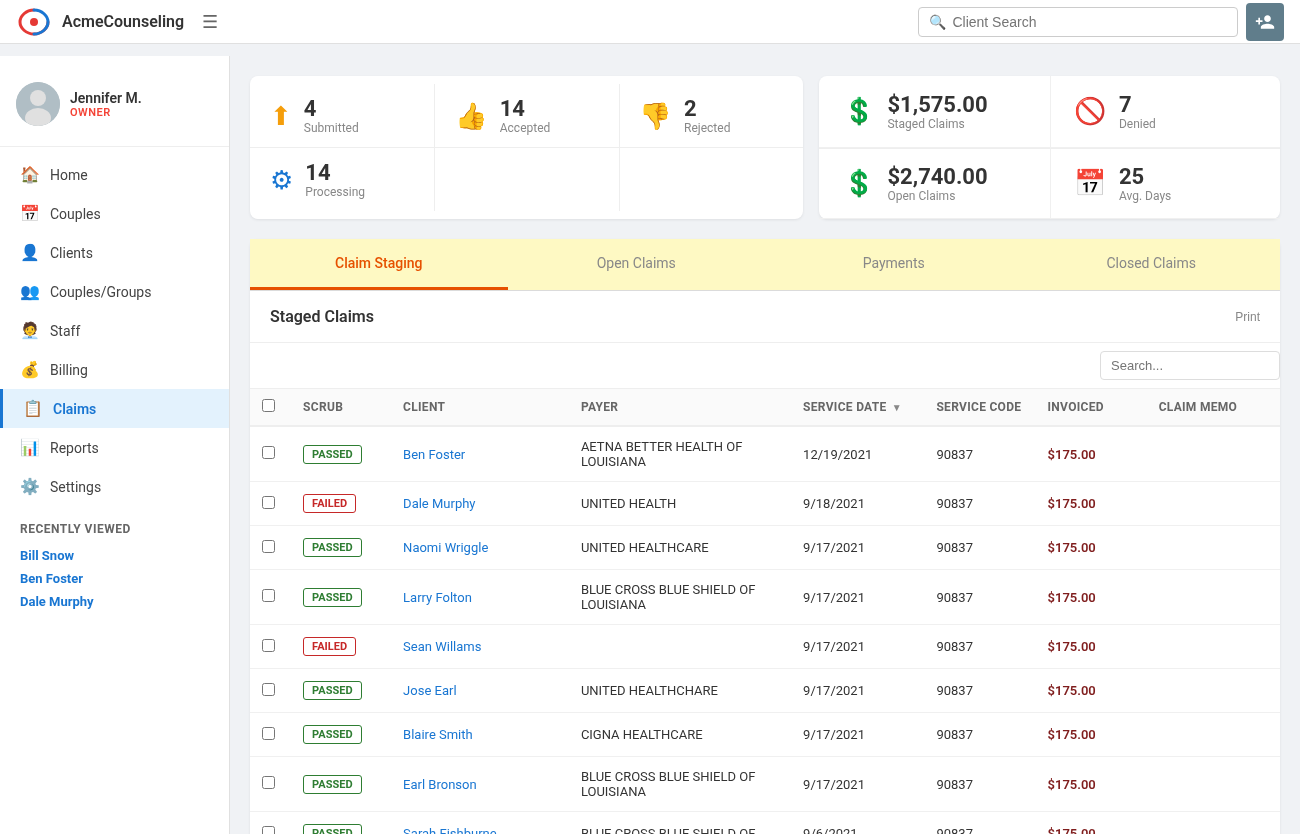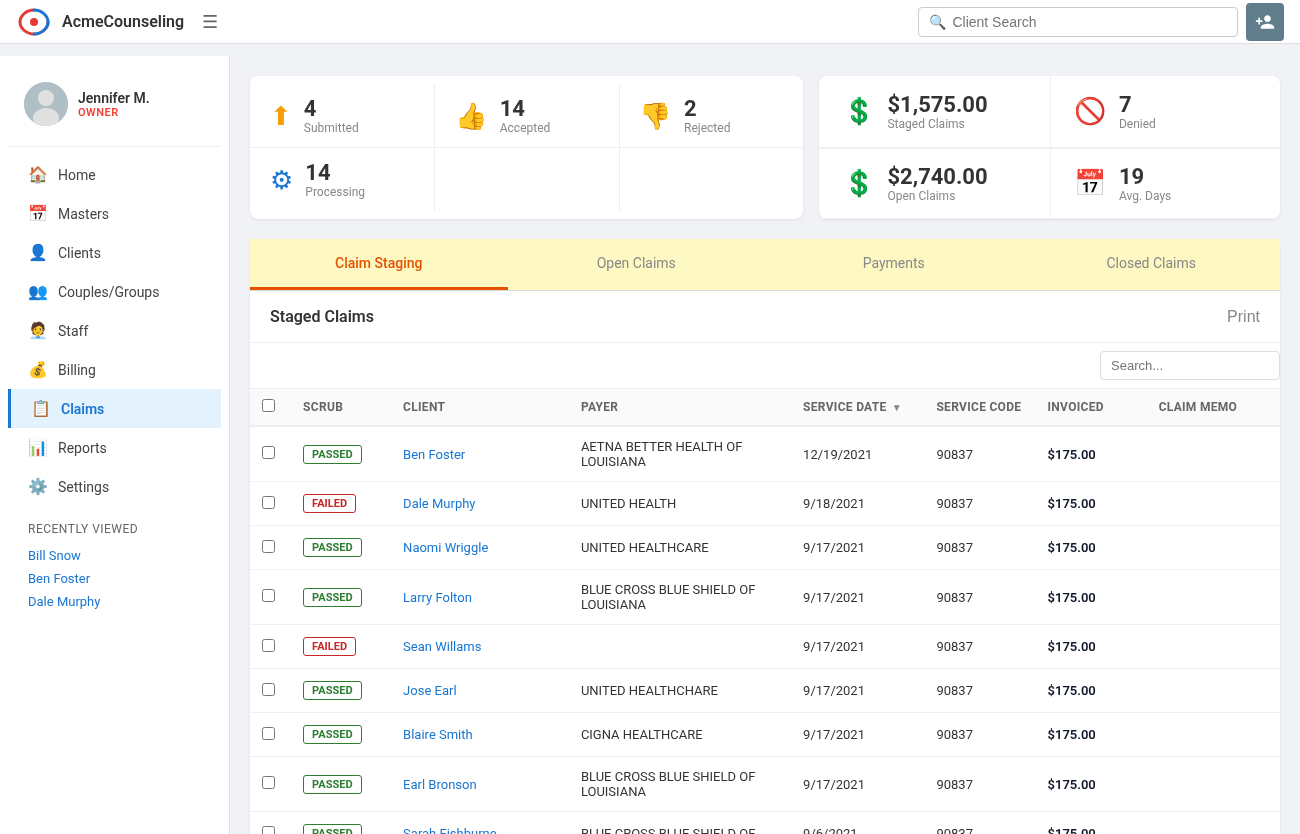--- a/index.html
+++ b/index.html
@@ -22,38 +22,38 @@
       background: #607d8b; color: #fff; border: none; border-radius: 4px;
       width: 38px; height: 38px; cursor: pointer; display: flex; align-items: center; justify-content: center; font-size: 18px;
     }
 
     
     .layout { display: flex; margin-top: 56px; }
 
     
     .sidebar {
       width: 230px; background: #fff; border-right: 1px solid #e0e0e0;
-      min-height: calc(100vh - 56px); padding: 16px 8px; position: fixed; top: 56px; left: 0; bottom: 0; overflow-y: auto;
+      min-height: calc(100vh - 56px); padding: 16px 0; position: fixed; top: 56px; left: 0; bottom: 0; overflow-y: auto;
     }
     .user-info { display: flex; align-items: center; gap: 10px; padding: 10px 16px 20px; border-bottom: 1px solid #eee; margin-bottom: 8px; }
     .user-avatar { width: 44px; height: 44px; border-radius: 50%; background: #b0bec5; overflow: hidden; display: flex; align-items: center; justify-content: center; }
     .user-avatar svg { width: 44px; height: 44px; }
     .user-name { font-weight: 600; font-size: 14px; }
     .user-role { font-size: 11px; color: #f44336; font-weight: 600; letter-spacing: 0.5px; }
 
     .nav-item {
       display: flex; align-items: center; gap: 10px; padding: 10px 20px;
       cursor: pointer; color: #444; text-decoration: none;
     }
     .nav-item.active { background: #e3f2fd; color: #1976d2; font-weight: 600; border-left: 3px solid #1976d2; }
     .nav-icon { width: 20px; text-align: center; font-size: 16px; }
 
     .recently-viewed { padding: 16px 20px 8px; }
-    .recently-viewed-title { font-size: 12px; font-weight: 400; color: #666; text-transform: uppercase; letter-spacing: 0.5px; margin-bottom: 8px; }
-    .recent-item { display: block; padding: 4px 0; color: #1976d2; cursor: pointer; font-size: 13px; text-decoration: none; }
+    .recently-viewed-title { font-size: 12px; font-weight: 700; color: #666; text-transform: uppercase; letter-spacing: 0.5px; margin-bottom: 8px; }
+    .recent-item { display: block; padding: 4px 0; color: #1976d2; cursor: pointer; font-size: 13px; text-decoration: none; font-weight: bold; }
 
     
     .main { margin-left: 230px; padding: 20px; flex: 1; }
     .stat-cell { display: flex; align-items: center; gap: 12px; padding: 12px 20px; }
     .stat-num { font-size: 22px; font-weight: 700; color: #333; }
     .stat-label { font-size: 12px; color: #888; }
     .stats-box {
       background: #fff; border-radius: 8px; box-shadow: 0 1px 3px rgba(0,0,0,0.08);
       display: grid; grid-template-columns: 1fr 1fr 1fr; gap: 0;
     }
@@ -69,21 +69,21 @@
     .tab {
       flex: 1; text-align: center; padding: 16px; cursor: pointer;
       font-size: 14px; color: #888; border-bottom: 3px solid transparent; transition: all 0.2s;
     }
     .tab.active { color: #e65100; border-bottom-color: #e65100; font-weight: 500; }
 
     
     .claims-section { background: #fff; border-radius: 0 0 8px 8px; box-shadow: 0 1px 3px rgba(0,0,0,0.08); }
     .claims-header { display: flex; align-items: center; justify-content: space-between; padding: 16px 20px; border-bottom: 1px solid #eee; }
     .claims-title { font-size: 16px; font-weight: 600; color: #333; }
-    .print-btn { color: #888; font-size: 16px; cursor: pointer; border: none; background: none; }
+    .print-btn { color: #888; font-size: 12px; cursor: pointer; border: none; background: none; }
 
     .search-row { display: flex; justify-content: flex-end; padding: 8px 0; border-bottom: 1px solid #eee; }
     .table-search { border: 1px solid #ddd; border-radius: 4px; padding: 6px 10px; font-size: 13px; width: 180px; outline: none; }
 
     
     .claims-table { width: 100%; border-collapse: collapse; }
     .claims-table th {
       text-align: left; padding: 10px 12px; font-size: 12px; font-weight: 700;
       color: #666; border-bottom: 2px solid #eee; background: #fafafa; text-transform: uppercase; letter-spacing: 0.3px;
     }
@@ -96,21 +96,21 @@
     .code-col { width: 100px; }
     .invoiced-col { width: 100px; }
     .memo-col { width: 120px; }
 
     .badge {
       display: inline-block; padding: 2px 8px; border-radius: 3px; font-size: 11px; font-weight: 700;
     }
     .badge-passed { color: #2e7d32; border: 1px solid #2e7d32; }
     .badge-failed { color: #c62828; border: 1px solid #c62828; }
     .client-link { color: #1976d2; cursor: pointer; text-decoration: none; }
-    .invoiced-val { color: #0f172a; font-weight: 600; }
+    .invoiced-val { color: #7f1d1d; font-weight: 600; }
     .sort-arrow { color: #888; font-size: 10px; margin-left: 2px; }
 
     .tabs-container { background: #fff; border-radius: 8px 8px 0 0; box-shadow: 0 1px 3px rgba(0,0,0,0.08); margin-bottom: 0; }
   </style>
 </head>
 <body>
 
 <nav class="topnav">
   <div class="topnav-logo">
     <svg class="logo-icon" viewBox="0 0 36 36">
@@ -151,21 +151,21 @@
       </div>
     </div>
 
     <div id="nav-items">
         <div class="nav-item">
           <span class="nav-icon">🏠</span>
           <span>Home</span>
         </div>
         <div class="nav-item">
           <span class="nav-icon">📅</span>
-          <span>Masters</span>
+          <span>Couples</span>
         </div>
         <div class="nav-item">
           <span class="nav-icon">👤</span>
           <span>Clients</span>
         </div>
         <div class="nav-item">
           <span class="nav-icon">👥</span>
           <span>Couples/Groups</span>
         </div>
         <div class="nav-item">
@@ -256,21 +256,21 @@
         <div class="stat-cell2" style="border-top:1px solid #eee;">
           <span style="font-size:26px;color:#2e7d32;">💲</span>
           <div>
             <div class="stat-num">$2,740.00</div>
             <div class="stat-label">Open Claims</div>
           </div>
         </div>
         <div class="stat-cell2" style="border-top:1px solid #eee;">
           <span style="font-size:26px;color:#1976d2;">📅</span>
           <div>
-            <div class="stat-num">19</div>
+            <div class="stat-num">25</div>
             <div class="stat-label">Avg. Days</div>
           </div>
         </div>
       </div>
     </div>
 
     <div class="tabs-container">
       <div class="tabs" id="tabs-row">
           <div class="tab active">Claim Staging</div>
           <div class="tab">Open Claims</div>

